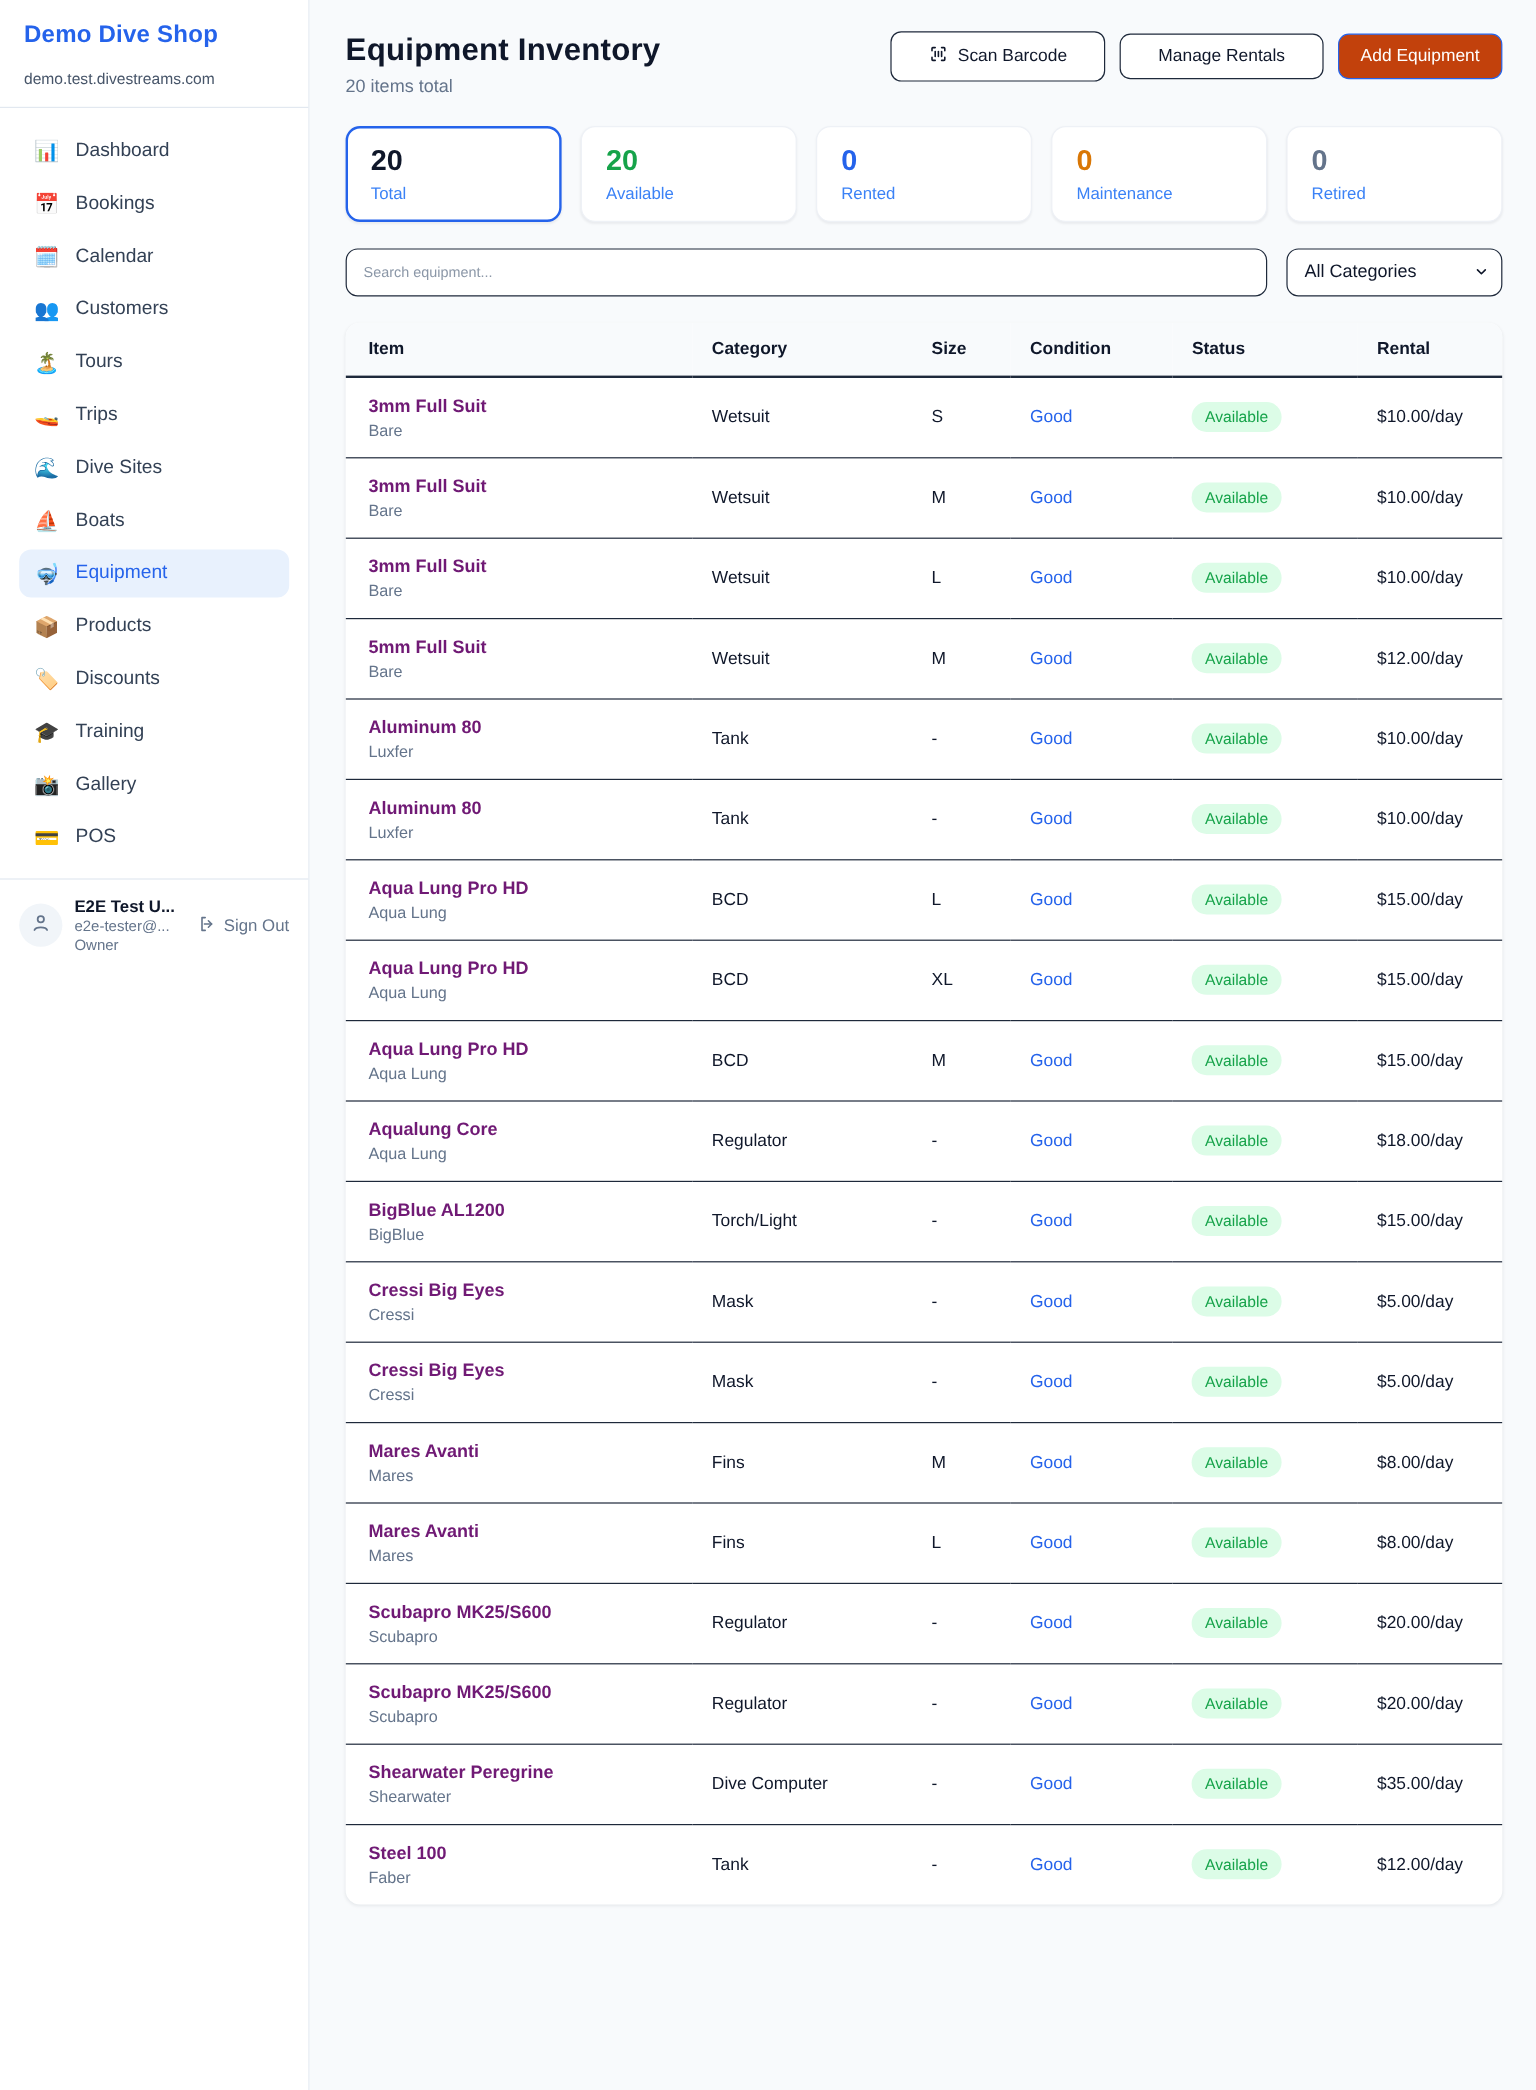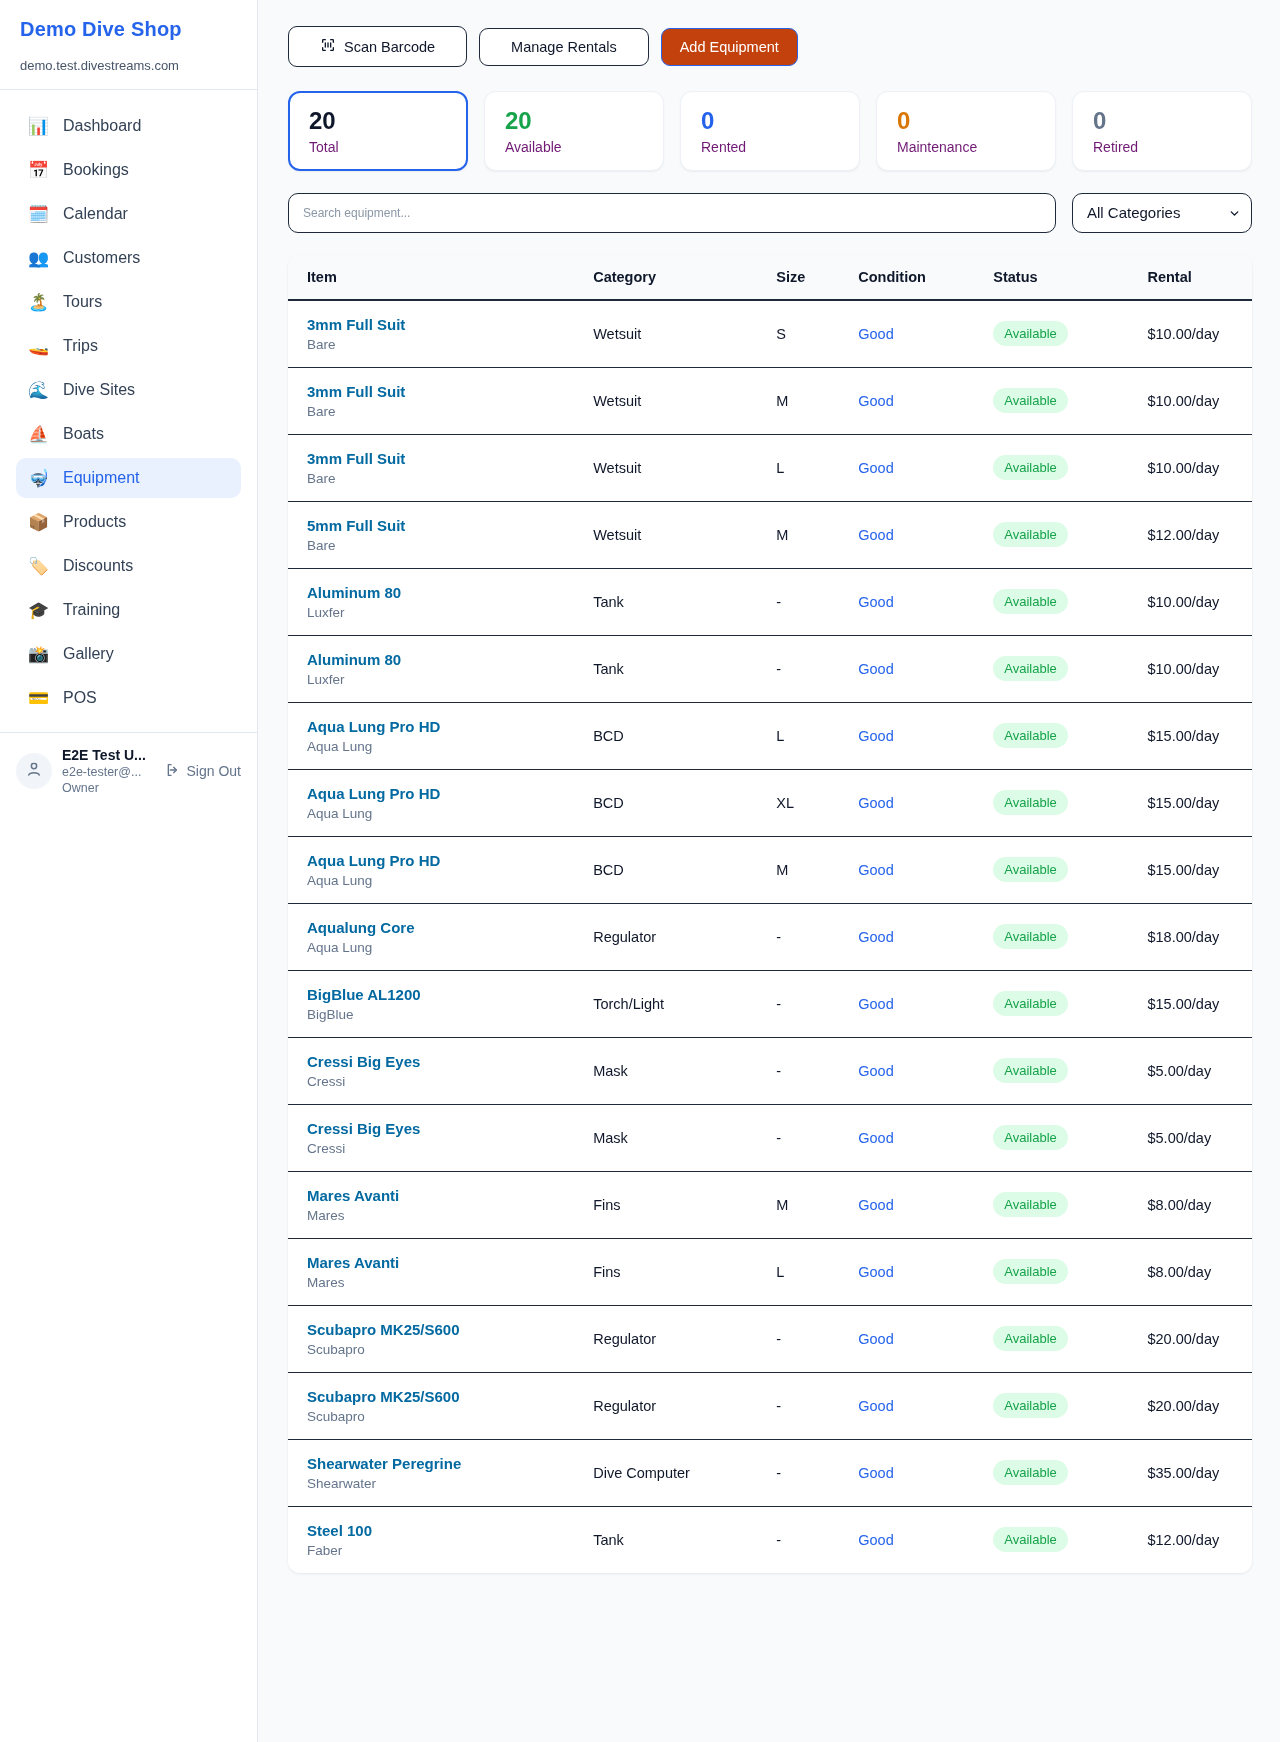--- a/index.html
+++ b/index.html
@@ -36,21 +36,21 @@
          display:flex; align-items:center; gap:8px; white-space:nowrap; }
   .btn.outline { background:#ffffff; border:1px solid #1e293b; color:#0f172a; }
   .btn.primary { background:#c2410c; border:1px solid #2563eb; color:#ffffff; padding:10px 18px; }
 
   
   .stats { display:flex; gap:16px; margin-top:24px; }
   .stat-card { flex:1; background:#ffffff; border:1px solid #eef1f6; border-radius:12px; padding:15px 20px;
                box-shadow:0 1px 2px rgba(15,23,42,.06); cursor:pointer; }
   .stat-card.active { border:2px solid #2563eb; padding:14px 19px; }
   .stat-value { font-size:24px; font-weight:bold; line-height:1.15; }
-  .stat-label { font-size:14px; color:#701a75; margin-top:4px; }
+  .stat-label { font-size:14px; color:#3b82f6; margin-top:4px; }
 
   
   .filter-row { display:flex; gap:16px; margin-top:22px; }
   .search-input { flex:1; height:40px; border:1px solid #1e293b; border-radius:10px; padding:0 14px;
                   font-size:12px; font-family:inherit; color:#0f172a; background:#ffffff; }
   .search-input::placeholder { color:#8b97a7; }
   .select-wrap { position:relative; width:180px; flex-shrink:0; }
   .select-wrap select { width:100%; height:40px; border:1px solid #1e293b; border-radius:10px; background:#ffffff;
                         font-size:15px; font-family:inherit; color:#0f172a; padding:0 30px 0 14px;
                         appearance:none; -webkit-appearance:none; cursor:pointer; }
@@ -62,21 +62,21 @@
   table { width:100%; border-collapse:collapse; }
   thead tr { background:#f8fafc; }
   th { text-align:left; font-size:14.5px; font-weight:bold; color:#0f172a; padding:14px 16px;
        border-bottom:2px solid #1e293b; }
   th:first-child { padding-left:19px; }
   th:last-child, td:last-child { text-align:left; padding-right:22px; }
   tbody tr { border-bottom:1px solid #1e293b; }
   tbody tr:last-child { border-bottom:none; }
   td { padding:15px 16px; vertical-align:middle; font-size:14.5px; color:#0f172a; }
   td:first-child { padding-left:19px; }
-  .item-name { color:#0369a1; font-weight:bold; font-size:15px; cursor:pointer; }
+  .item-name { color:#701a75; font-weight:bold; font-size:15px; cursor:pointer; }
   .item-brand { color:#64748b; font-size:13.5px; margin-top:4px; }
   .cond-link { color:#2563eb; cursor:pointer; }
   .status-pill { display:inline-block; background:#dcfce7; color:#16a34a; font-size:13px;
                  padding:5px 11px; border-radius:999px; }
 </style>
 </head>
 <body>
 
 <div class="app">
 
@@ -179,20 +179,24 @@
           </svg>
         </span>
         <span>Sign Out</span>
       </button>
     </div>
   </aside>
 
   <main class="main">
 
     <div class="page-header">
+      <div>
+        <h1 class="page-title">Equipment Inventory</h1>
+        <div class="page-subtitle">20 items total</div>
+      </div>
       <div class="header-actions">
         <button class="btn outline">
           <span>
             <svg width="16" height="16" viewBox="0 0 24 24" fill="none" stroke="#0f172a" stroke-width="2" stroke-linecap="round">
               <path d="M4 8V5a1 1 0 0 1 1-1h3"></path>
                 <path d="M16 4h3a1 1 0 0 1 1 1v3"></path>
               <path d="M20 16v3a1 1 0 0 1-1 1h-3"></path>
                 <path d="M8 20H5a1 1 0 0 1-1-1v-3"></path>
               <path d="M8 9v6"></path>
                 <path d="M12 9v6"></path>

